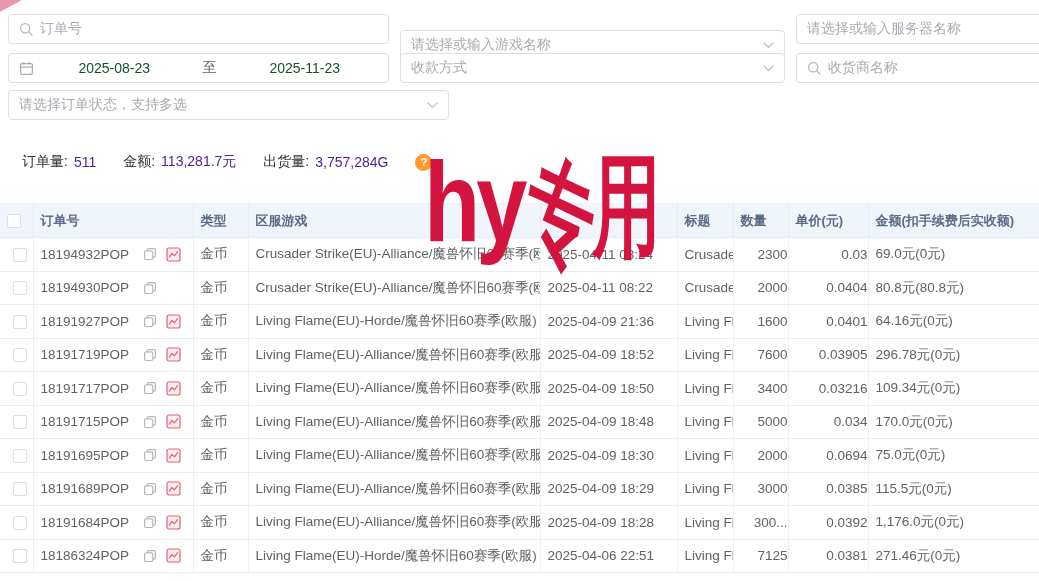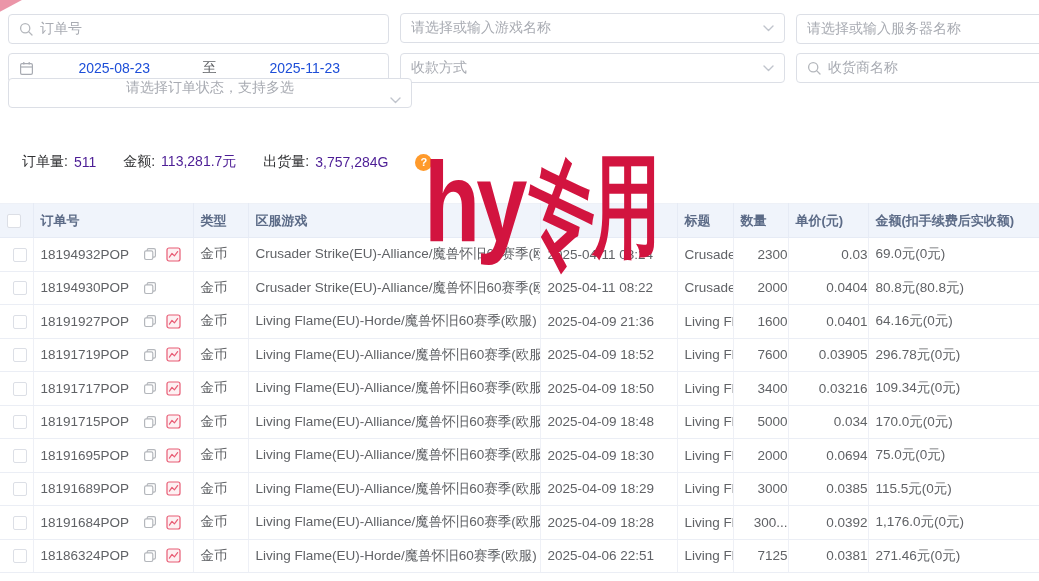--- a/index.html
+++ b/index.html
@@ -13,27 +13,27 @@
   .field {
     position:absolute; height:30px; background:#fff;
     border:1px solid #dcdfe6; border-radius:4px;
     display:flex; align-items:center; padding:0 10px;
     font-size:14px; color:#606266;
   }
   .ph { color:#a8abb2; }
   .field .lead-icon { display:flex; align-items:center; margin-right:7px; flex:0 0 auto; }
   .field .chev { margin-left:auto; display:flex; align-items:center; }
   .f-order   { left:8px;   top:14px; width:381px; }
-  .f-game    { left:400px; top:13px; width:385px; }
+  .f-game    { left:400px; top:30px; width:385px; }
   .f-server  { left:796px; top:14px; width:380px; }
   .f-date    { left:8px;   top:53px; width:381px; }
   .f-pay     { left:400px; top:53px; width:385px;gap:28px; }
   .f-merch   { left:796px; top:53px; width:380px; }
-  .f-status  { left:8px;   top:78px; width:404px;flex-direction:column; }
-  .f-date .d1,.f-date .d2 { flex:1; text-align:center; color:#1d4ed8; }
+  .f-status  { left:8px;   top:90px; width:441px; }
+  .f-date .d1,.f-date .d2 { flex:1; text-align:center; color:#14532d; }
   .f-date .sep { width:44px; text-align:center; color:#606266; }
   
   .summary {
     position:absolute; left:22px; top:153px; display:flex; align-items:center;
     font-size:14px; color:#303133;
   }
   .summary .grp { display:flex; align-items:center; margin-right:27px; }
   .summary .lbl { color:#303133; }
   .summary .val { color:#4c1d95; margin-left:6px; }
   .help-badge {

